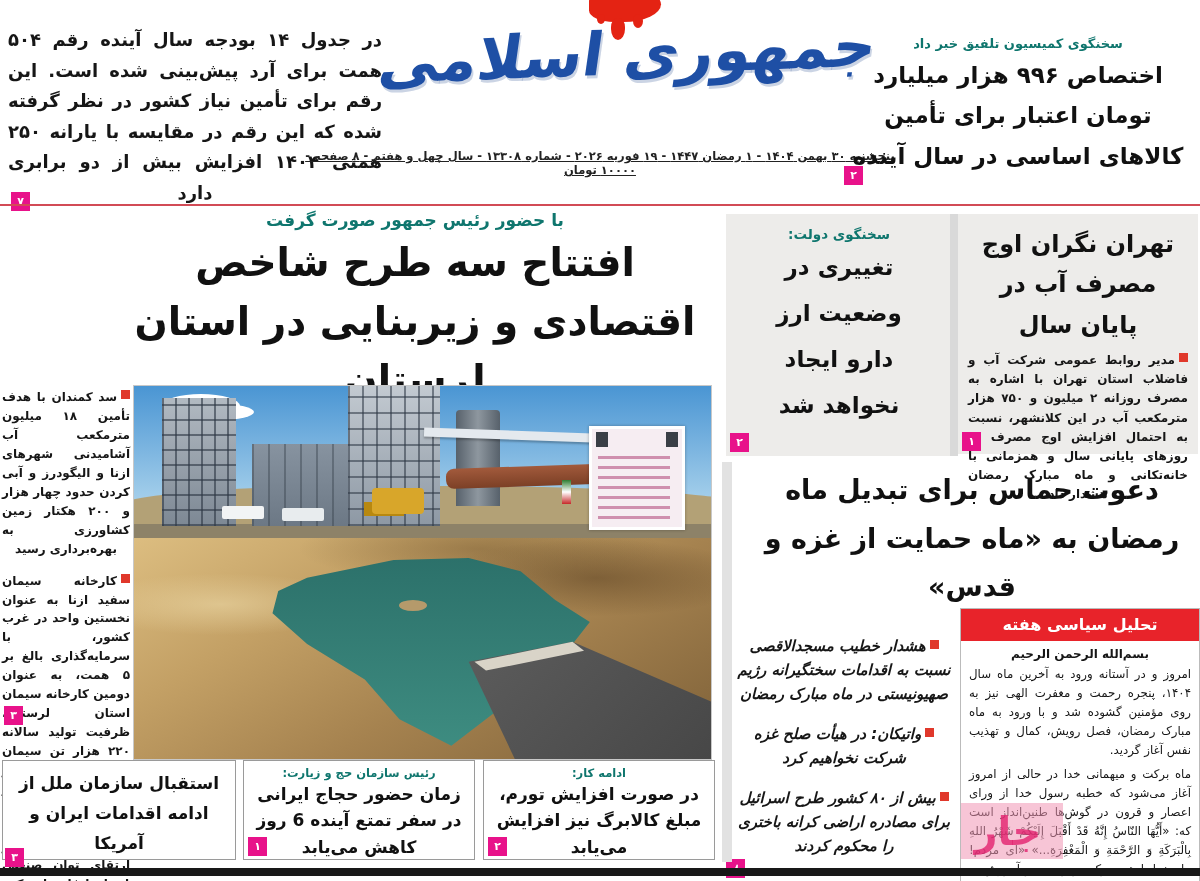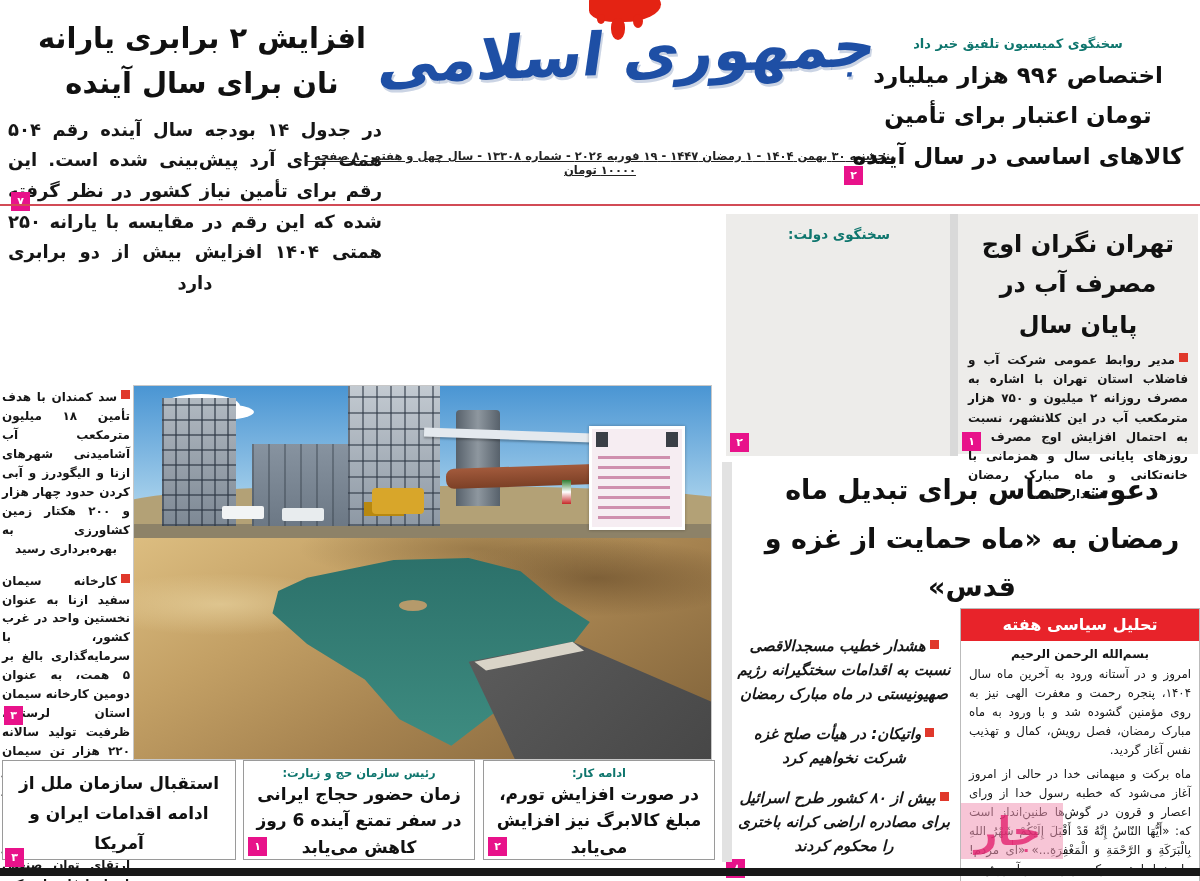--- a/index.html
+++ b/index.html
@@ -19,21 +19,20 @@
   .photo-part{position:absolute;left:0;width:100%;overflow:hidden;}
   .hl{font-weight:bold;color:#111;}
   .redrule{background:#d24b56;}
 </style>
 </head>
 <body>
 
 <div id="paper">
 
   <div class="abs" style="left:8px;top:16px;width:388px;height:185px;">
-    <div class="hl c" style="font-size:29px;line-height:1.55;padding:0 20px;">افزایش ۲ برابری یارانه نان برای سال آینده</div>
     <div class="jc bold" style="font-size:18px;line-height:1.7;margin-top:9px;padding-right:14px;">در جدول ۱۴ بودجه سال آینده رقم ۵۰۴ همت برای آرد پیش‌بینی شده است. این رقم برای تأمین نیاز کشور در نظر گرفته شده که این رقم در مقایسه با یارانه ۲۵۰ همتی ۱۴۰۴ افزایش بیش از دو برابری دارد</div>
     <div class="badge" style="left:3px;bottom:-10px;">۷</div>
   </div>
 
   <div class="abs" style="left:395px;top:0;width:480px;height:145px;">
     <div class="abs" style="left:190px;top:0;width:80px;height:46px;z-index:1;">
       <div class="abs" style="left:4px;top:-12px;width:72px;height:34px;background:#e42313;border-radius:45% 55% 60% 40%;"></div>
       <div class="abs" style="left:26px;top:18px;width:14px;height:22px;background:#e42313;border-radius:50% 50% 60% 60%;"></div>
       <div class="abs" style="left:48px;top:14px;width:10px;height:14px;background:#e42313;border-radius:50%;"></div>
       <div class="abs" style="left:12px;top:14px;width:8px;height:10px;background:#e42313;border-radius:50%;"></div>
@@ -44,20 +43,24 @@
   <div class="abs c bold" style="left:300px;top:149px;width:600px;font-size:11.5px;color:#222;text-decoration:underline;">پنجشنبه ۳۰ بهمن ۱۴۰۴ - ۱ رمضان ۱۴۴۷ - ۱۹ فوریه ۲۰۲۶ - شماره ۱۳۳۰۸ - سال چهل و هفتم - ۸ صفحه - ۱۰۰۰۰ تومان</div>
 
   <div class="abs" style="left:842px;top:36px;width:352px;height:160px;">
     <div class="c kicker" style="font-size:13px;">سخنگوی کمیسیون تلفیق خبر داد</div>
     <div class="hl c" style="font-size:23px;line-height:1.75;margin-top:4px;">اختصاص ۹۹۶ هزار میلیارد تومان اعتبار برای تأمین کالاهای اساسی در سال آینده</div>
     <div class="badge" style="left:2px;top:130px;">۲</div>
   </div>
 
   <div class="abs redrule" style="left:0;top:204px;width:1200px;height:2px;"></div>
 
+  <div class="abs" style="left:120px;top:210px;width:590px;height:170px;">
+    <div class="c kicker" style="font-size:17px;">با حضور رئیس جمهور صورت گرفت</div>
+    <div class="hl c" style="font-size:39px;line-height:1.5;margin-top:4px;font-weight:900;">افتتاح سه طرح شاخص اقتصادی و زیربنایی در استان لرستان</div>
+  </div>
 
   <div class="abs" style="left:133px;top:385px;width:577px;height:373px;border:1px solid #c8c8c8;">
 
     <div class="photo-part" style="top:0;height:152px;background:linear-gradient(#4a95d3,#9ecbe9 70%,#c2ddf0);">
       <div class="abs" style="left:28px;top:8px;width:78px;height:24px;background:#fff;border-radius:50%;box-shadow:18px 6px 0 -4px #fff;"></div>
       <div class="abs" style="left:-20px;top:100px;width:640px;height:44px;background:#b3a176;border-radius:45% 55% 0 0/26px;"></div>
       <div class="abs" style="left:0;top:138px;width:577px;height:14px;background:#8d8268;"></div>
       <div class="abs" style="left:28px;top:12px;width:74px;height:128px;
            background:repeating-linear-gradient(0deg,rgba(45,55,68,0.6) 0 2px,transparent 2px 15px),repeating-linear-gradient(90deg,rgba(45,55,68,0.6) 0 2px,transparent 2px 13px),linear-gradient(#b2bac2,#7d8894);"></div>
       <div class="abs" style="left:118px;top:58px;width:100px;height:82px;
@@ -100,20 +103,21 @@
     </div>
     <div class="jc bold" style="font-size:12px;line-height:1.58;margin-top:13px;">
       <span class="marker"></span><span>کارخانه سیمان سفید ازنا به عنوان نخستین واحد در غرب کشور، با سرمایه‌گذاری بالغ بر ۵ همت، به عنوان دومین کارخانه سیمان استان لرستان، ظرفیت تولید سالانه ۲۲۰ هزار تن سیمان سفید را داراست و نقش مهمی در افزایش ظرفیت تولید، تکمیل زنجیره ارزش صنایع معدنی و ارتقای توان صنعتی استان ایفا خواهد کرد</span>
     </div>
 
     <div class="badge" style="left:2px;top:318px;">۳</div>
   </div>
 
   <div class="abs gray-box" style="left:726px;top:214px;width:226px;height:242px;">
     <div class="c kicker" style="font-size:13.5px;margin-top:12px;">سخنگوی دولت:</div>
+    <div class="hl c" style="font-size:23px;line-height:2.0;margin-top:2px;padding:0 28px;">تغییری در وضعیت ارز دارو ایجاد نخواهد شد</div>
     <div class="badge" style="left:4px;bottom:4px;">۲</div>
   </div>
   <div class="abs sep" style="left:950px;top:214px;width:8px;height:242px;background:#d9d9d9;"></div>
 
   <div class="abs gray-box" style="left:958px;top:214px;width:240px;height:240px;">
     <div class="hl c" style="font-size:24px;line-height:1.68;margin-top:10px;padding:0 18px;">تهران نگران اوج مصرف آب در پایان سال</div>
     <div class="jc bold" style="font-size:12px;line-height:1.6;margin-top:6px;padding:0 10px;">
       <span class="marker"></span><span>مدیر روابط عمومی شرکت آب و فاضلاب استان تهران با اشاره به مصرف روزانه ۲ میلیون و ۷۵۰ هزار مترمکعب آب در این کلانشهر، نسبت به احتمال افزایش اوج مصرف در روزهای پایانی سال و همزمانی با خانه‌تکانی و ماه مبارک رمضان هشدار داد</span>
     </div>
     <div class="badge" style="left:4px;bottom:3px;">۱</div>

